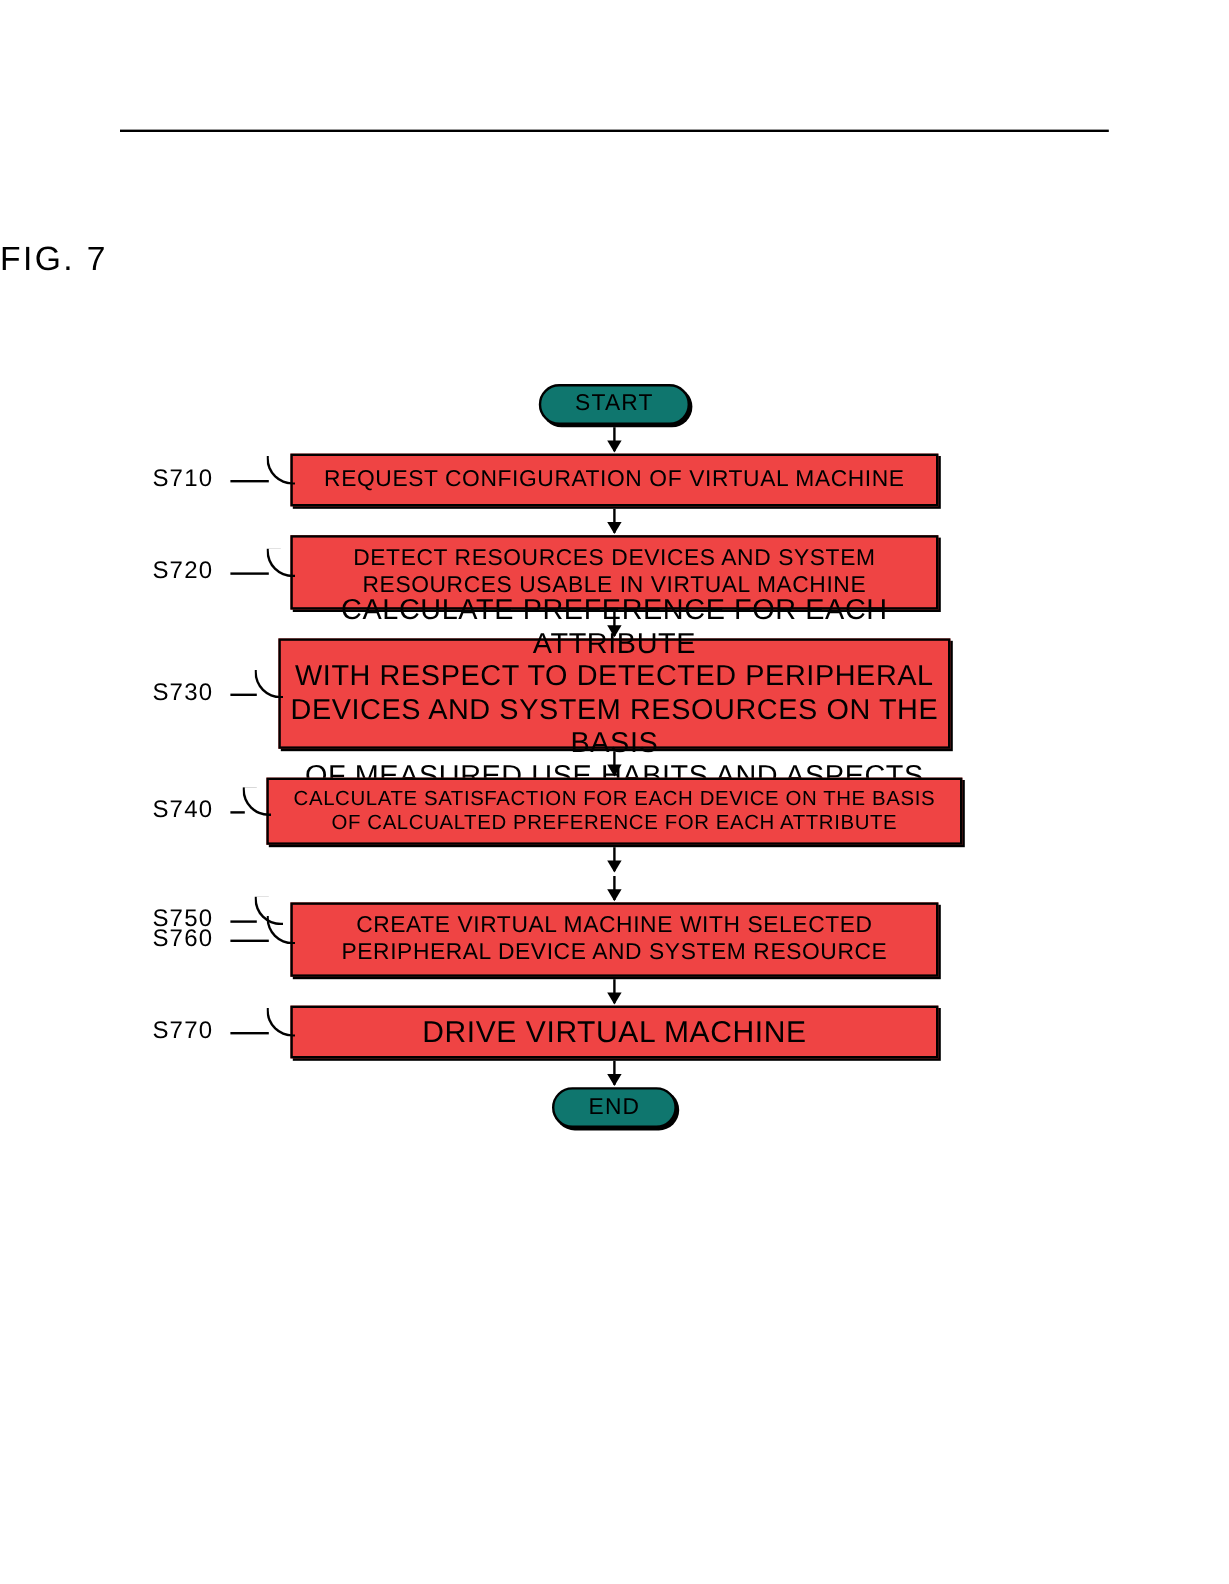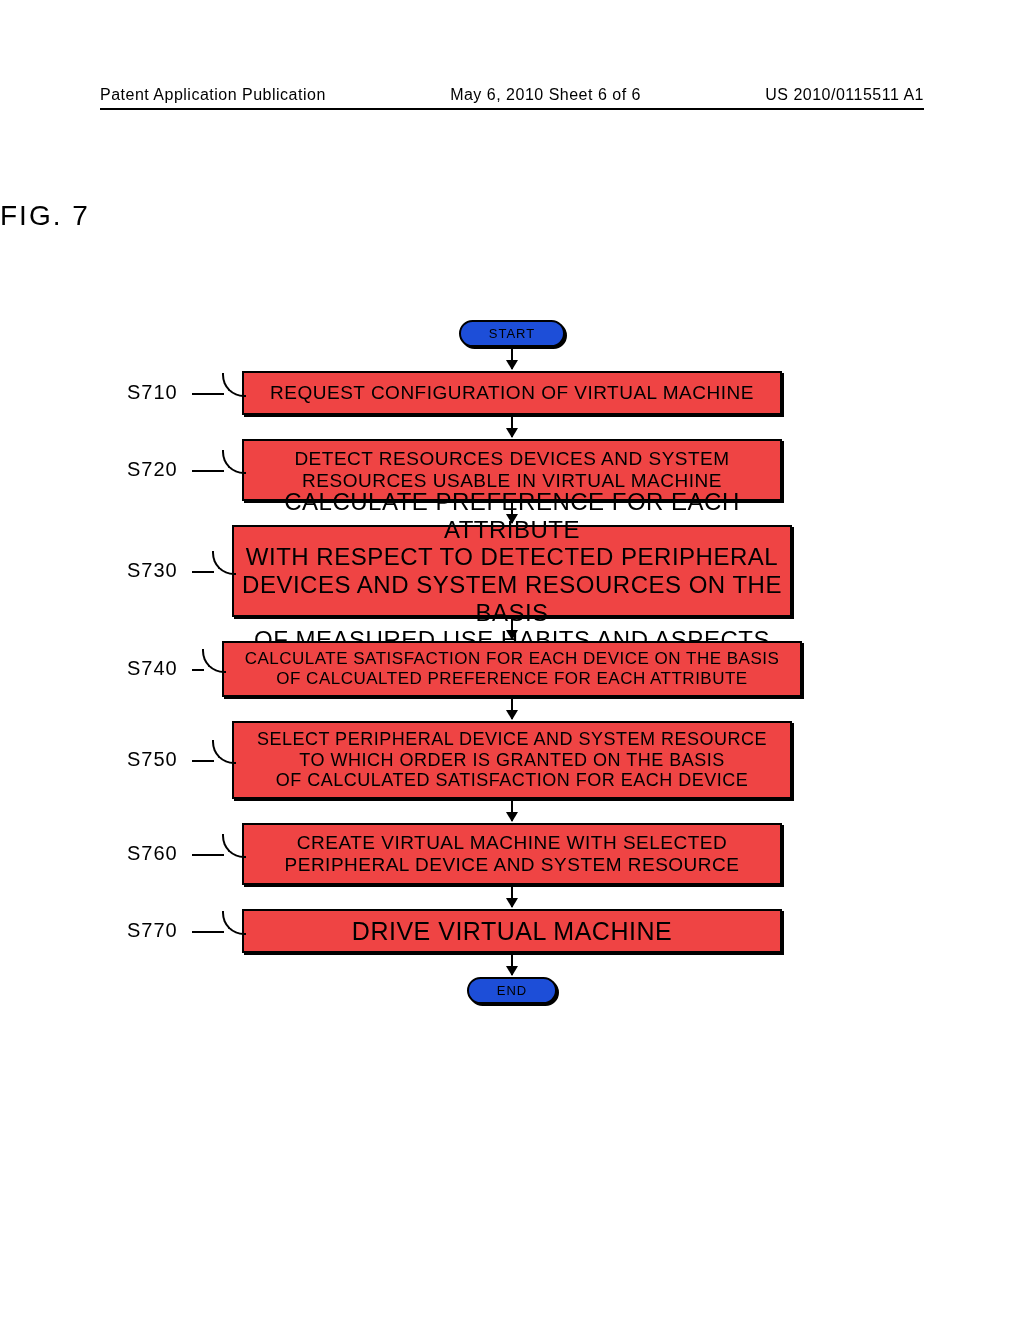--- a/index.html
+++ b/index.html
@@ -2,40 +2,33 @@
 <html><head>
 <meta charset="utf-8">
 <style>
 body{margin:0;background:#fff;font-family:Arial,Helvetica,sans-serif;color:#000;width:1024px}
 .page{position:relative;width:1024px;height:1320px;background:#fff}
 .hdr{position:absolute;top:86px;left:0;right:0;padding:0 100px;font-size:16px;letter-spacing:.5px}
 .hdr-row{display:flex;justify-content:space-between}
 .hdr-rule{position:absolute;left:100px;right:100px;top:108px;border-top:2px solid #000}
 .figtitle{position:absolute;top:200px;left:0;right:0;text-align:left;font-size:28px;letter-spacing:2px}
 .flow{position:absolute;top:320px;left:0;right:0;display:flex;flex-direction:column;align-items:center}
-.term{border:2.5px solid #000;border-radius:22px;padding:4px 28px;font-size:13px;letter-spacing:1px;box-shadow:2px 2px 0 #000;background:#1d4ed8}
+.term{border:2.5px solid #000;border-radius:22px;padding:4px 28px;font-size:19px;letter-spacing:1px;box-shadow:2px 2px 0 #000;background:#0f766e}
 .box{border:2.5px solid #000;box-shadow:2px 2px 0 #000;font-size:19px;text-align:center;letter-spacing:.5px;line-height:1.15;display:flex;align-items:center;justify-content:center;padding:4px 6px;background:#ef4444;box-sizing:border-box}
 .arr{width:2px;background:#000;position:relative;margin:2px 0}
 .arr:after{content:"";position:absolute;left:50%;bottom:-1px;transform:translateX(-50%);width:0;height:0;border-left:6px solid transparent;border-right:6px solid transparent;border-top:10px solid #000}
 .lbl{position:absolute;font-size:20px;letter-spacing:1px}
 .lead{height:2px;background:#000;position:absolute}
 .curve{width:22px;height:22px;border:2px solid #000;border-right:none;border-top:none;border-radius:0 0 0 22px;position:absolute}
 </style>
 </head>
 <body>
 
 <div class="page">
 
-  <div class="hdr">
-    <div class="hdr-row">
-      <span>Patent Application Publication</span>
-      <span>May 6, 2010  Sheet 6 of 6</span>
-      <span>US 2010/0115511 A1</span>
-    </div>
-  </div>
   <div class="hdr-rule"></div>
 
   <div class="figtitle">FIG. 7</div>
 
   <div class="flow" id="flow">
     <div class="term">START</div>
 
   <div class="arr" style="height: 20px;"></div>
       <div style="position: relative; display: flex; justify-content: center; width: 900px;">
         <div class="box" style="width: 540px; height: 44px; white-space: pre-line; font-size: 19px;">REQUEST CONFIGURATION OF VIRTUAL MACHINE</div>
@@ -64,23 +57,20 @@
       <div class="arr" style="height: 20px;"></div>
       <div style="position: relative; display: flex; justify-content: center; width: 900px;">
         <div class="box" style="width: 580px; height: 56px; white-space: pre-line; font-size: 17px;">CALCULATE SATISFACTION FOR EACH DEVICE ON THE BASIS
 OF CALCUALTED PREFERENCE FOR EACH ATTRIBUTE</div>
         <div class="lbl" style="left: 65px; top: 16px;">S740</div>
         <div class="lead" style="left: 130px; width: 12px; top: 28px;"></div>
         <div class="curve" style="left: 140px; top: 8px;"></div>
       </div>
       <div class="arr" style="height: 20px;"></div>
       <div style="position: relative; display: flex; justify-content: center; width: 900px;">
-        <div class="box" style="width: 560px; height: 78px; white-space: pre-line; font-size: 18px;">SELECT PERIPHERAL DEVICE AND SYSTEM RESOURCE
-TO WHICH ORDER IS GRANTED ON THE BASIS
-OF CALCULATED SATISFACTION FOR EACH DEVICE</div>
         <div class="lbl" style="left: 65px; top: 27px;">S750</div>
         <div class="lead" style="left: 130px; width: 22px; top: 39px;"></div>
         <div class="curve" style="left: 150px; top: 19px;"></div>
       </div>
       <div class="arr" style="height: 20px;"></div>
       <div style="position: relative; display: flex; justify-content: center; width: 900px;">
         <div class="box" style="width: 540px; height: 62px; white-space: pre-line; font-size: 19px;">CREATE VIRTUAL MACHINE WITH SELECTED
 PERIPHERAL DEVICE AND SYSTEM RESOURCE</div>
         <div class="lbl" style="left: 65px; top: 19px;">S760</div>
         <div class="lead" style="left: 130px; width: 32px; top: 31px;"></div>

